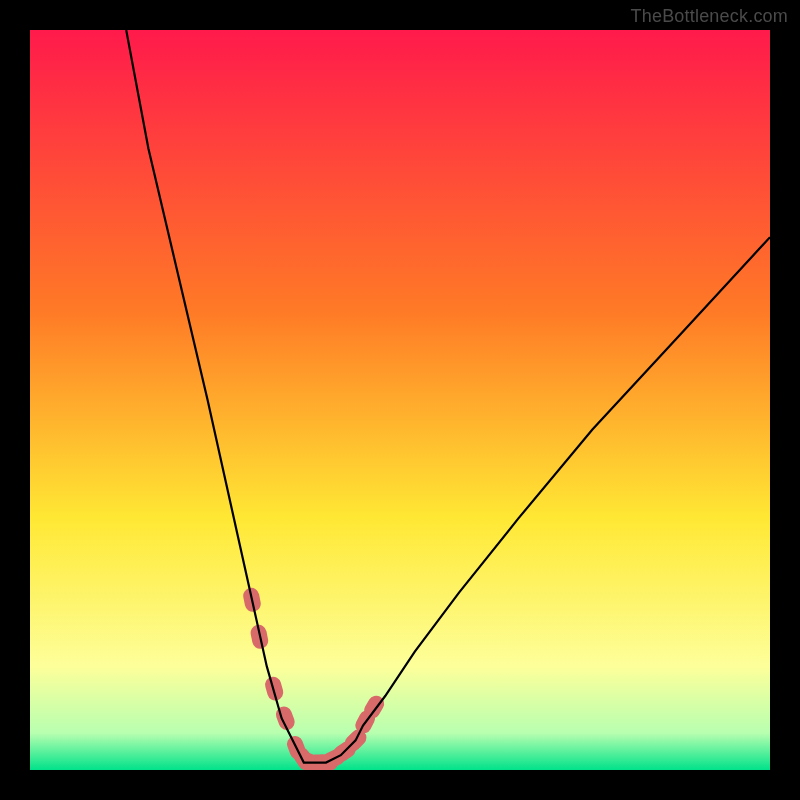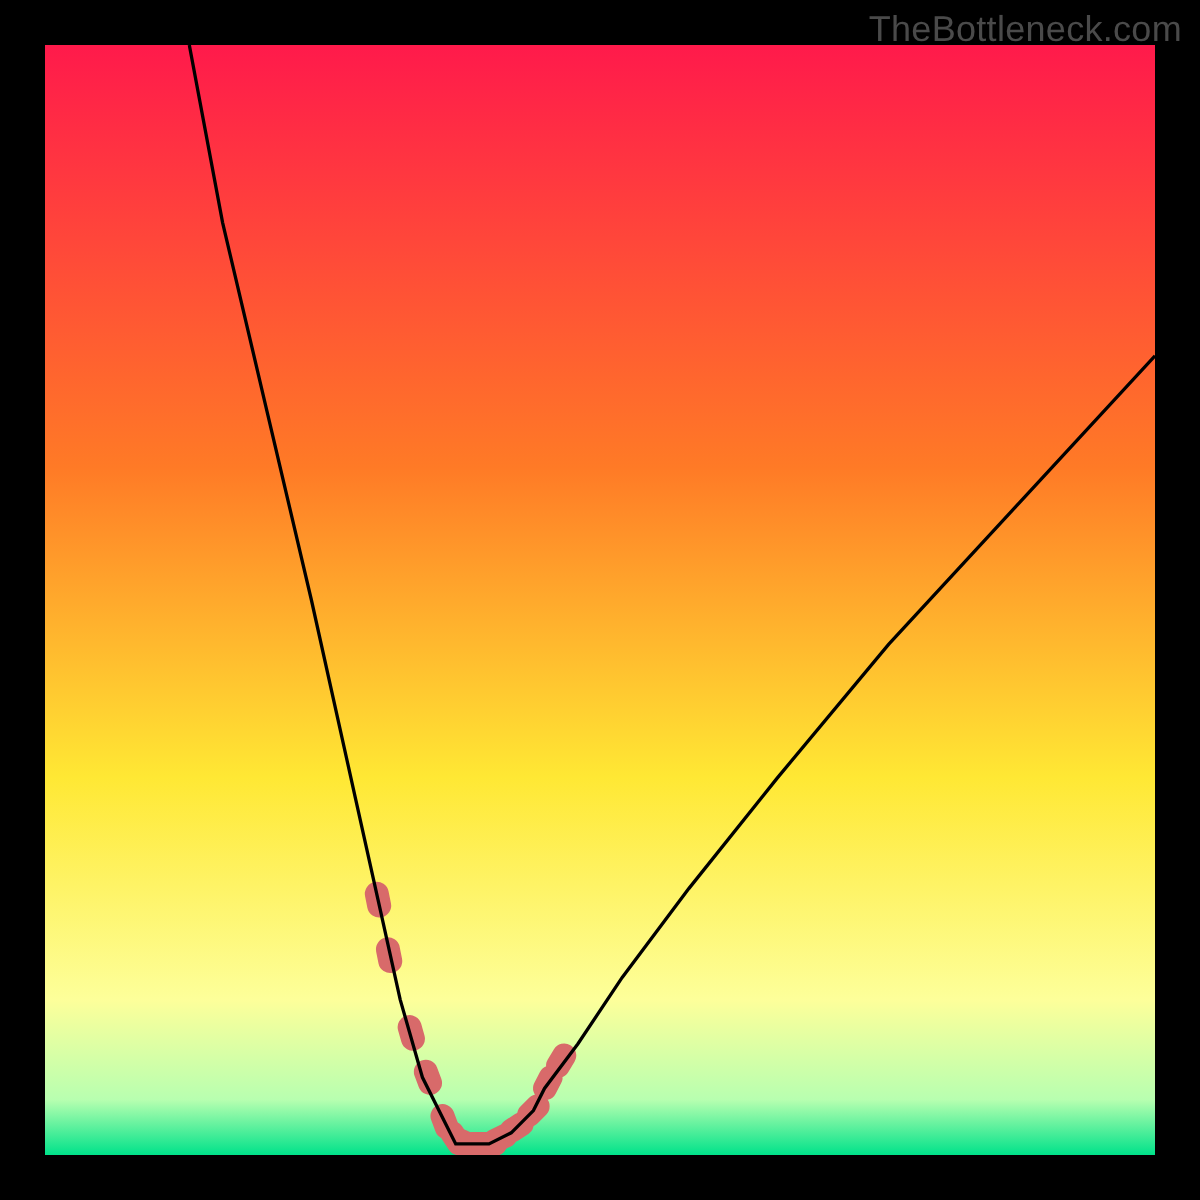--- a/index.html
+++ b/index.html
@@ -22,21 +22,21 @@
     top: 30px;
     width: 740px;
     height: 740px;
     overflow: hidden;
   }
   .watermark {
     position: absolute;
     top: 6px;
     right: 12px;
     color: #4a4a4a;
-    font-size: 24px;
+    font-size: 18px;
     font-weight: 500;
     letter-spacing: 0.2px;
     user-select: none;
   }
   svg { display: block; }
 </style>
 </head>
 <body>
 
 <div class="frame">

